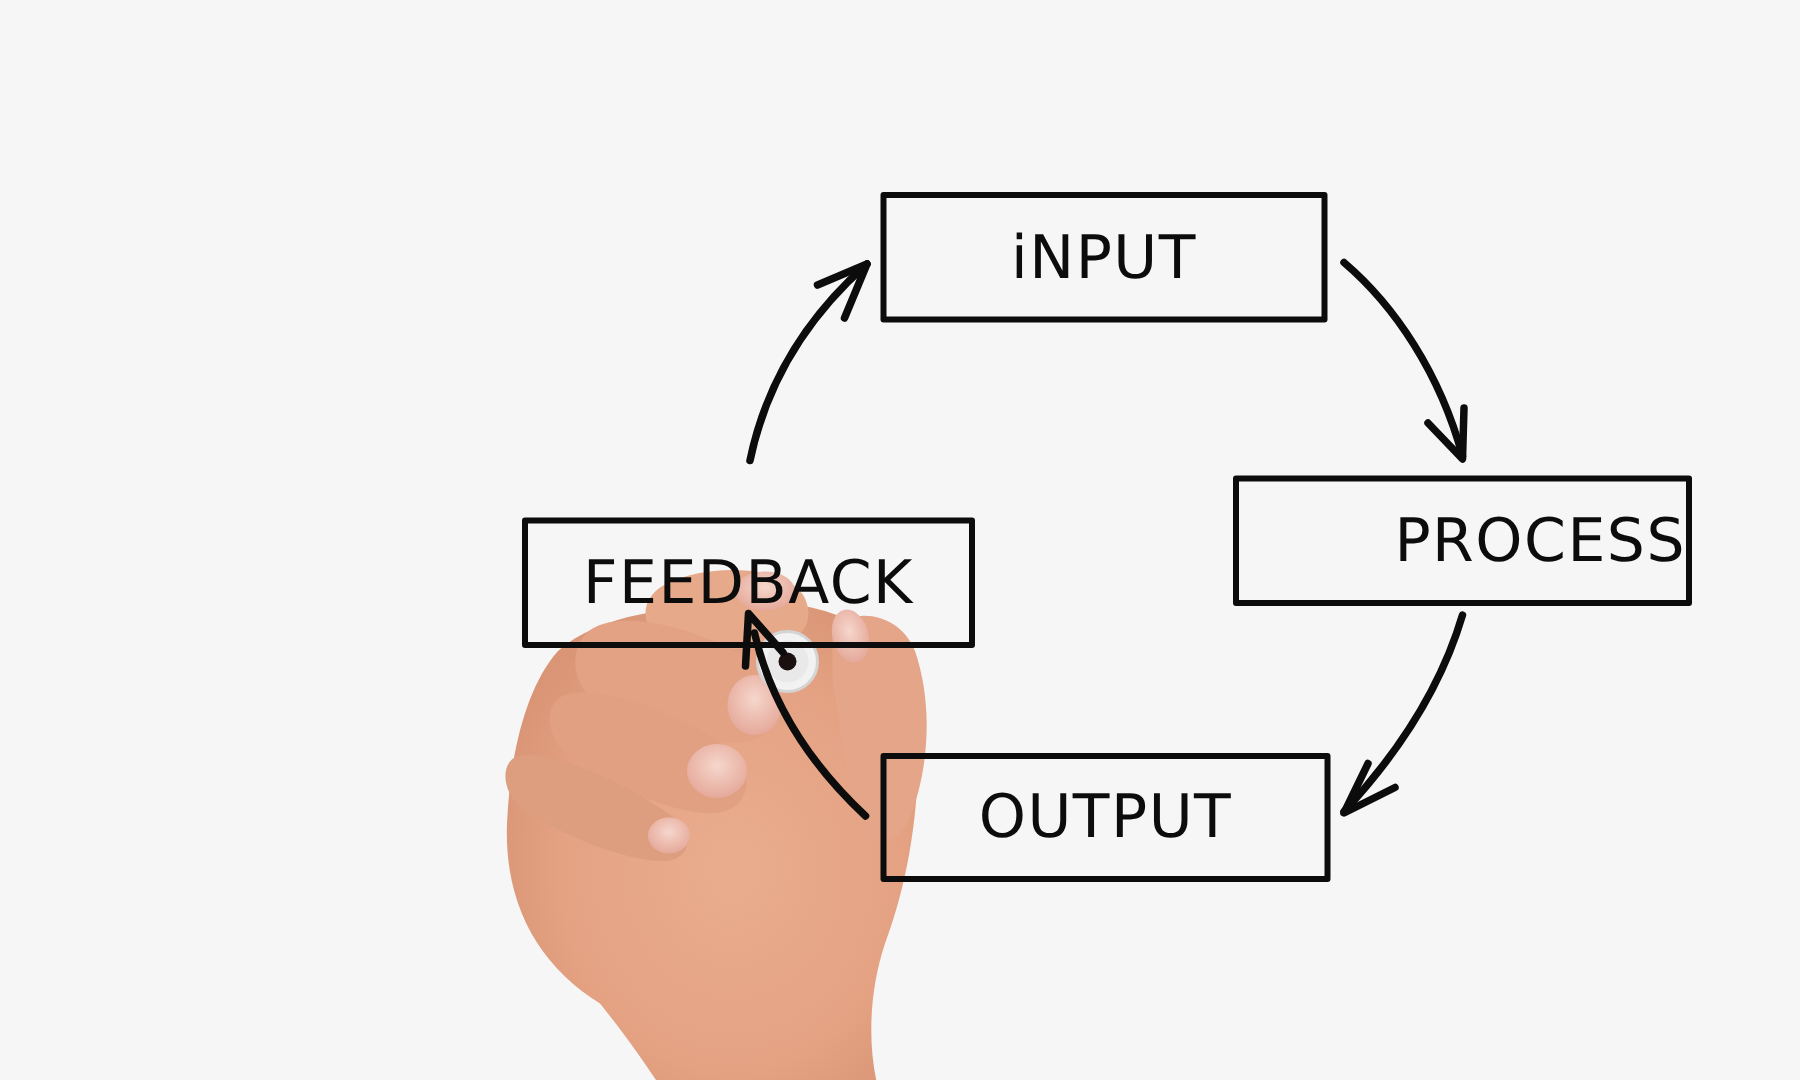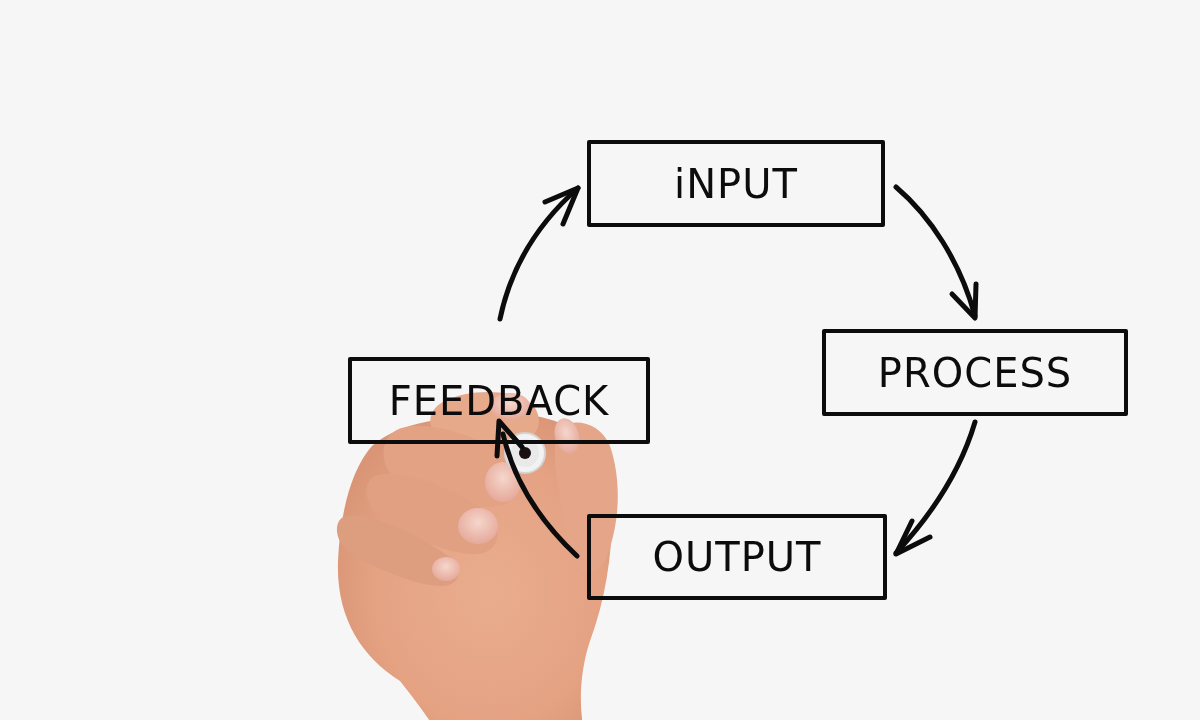--- a/index.html
+++ b/index.html
@@ -2,21 +2,21 @@
 <html><head>
   <meta charset="utf-8">
   <style>
     html, body { margin: 0; padding: 0; }
     body {
       width: 1200px; height: 720px; overflow: hidden;
       background: #f6f6f6;
       font-family: "DejaVu Sans", sans-serif;
       position: relative;
     }
-    .stage { position: absolute; left: 0; top: 16px; width: 1200px; height: 656px; }
+    .stage { position: absolute; left: 0; top: 4px; width: 1200px; height: 656px; }
     svg { position: absolute; left: 0; top: 0; }
     .box {
       position: absolute;
       border: 4px solid #0c0c0c;
       box-sizing: border-box;
       display: flex; align-items: center; justify-content: center;
       color: #0c0c0c;
       font-family: "DejaVu Sans", sans-serif;
       font-weight: normal;
       letter-spacing: 1px;
@@ -79,21 +79,21 @@
 
       <path d="M500,303 C510,255 535,210 578,172"></path>
       <path d="M545,186 L578,172 L563,208"></path>
     </g>
   </svg>
 
   <div class="box" style="left:587px; top:124px; width:298px; height:87px;">
     <span>iNPUT</span>
   </div>
 
-  <div class="box" style="left:822px; top:313px; width:306px; height:87px;">
+  <div class="box" style="left:822px; top:313px; width:306px; height:87px;justify-content:flex-end;">
     <span>PROCESS</span>
   </div>
 
   <div class="box" style="left:587px; top:498px; width:300px; height:86px;text-align:right;">
     <span>OUTPUT</span>
   </div>
 
   <div class="box" style="left:348px; top:313px; width:302px; height:87px;margin-top:28px;">
     <span>FEEDBACK</span>
   </div>

